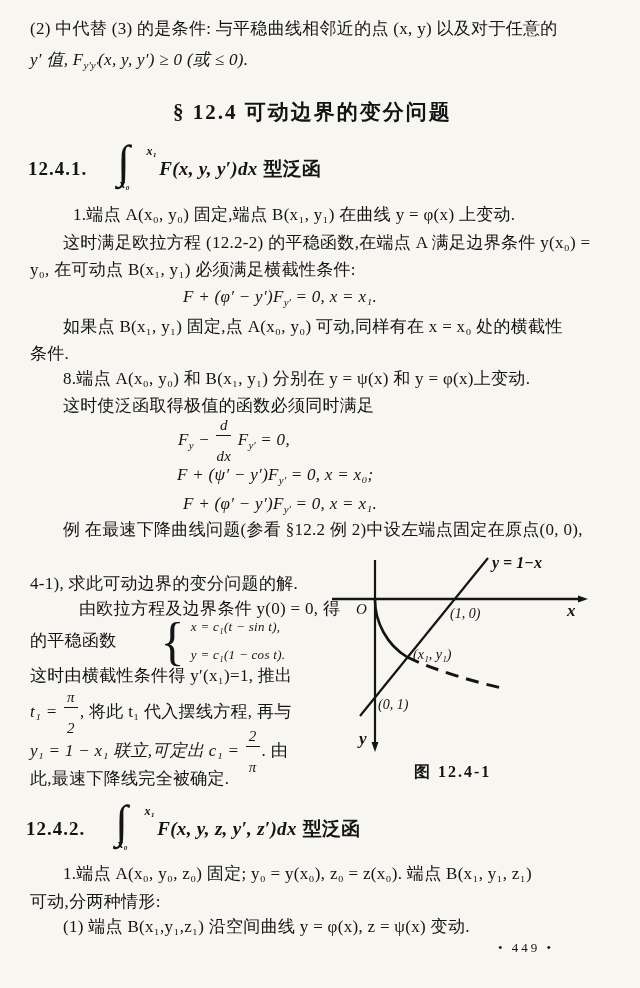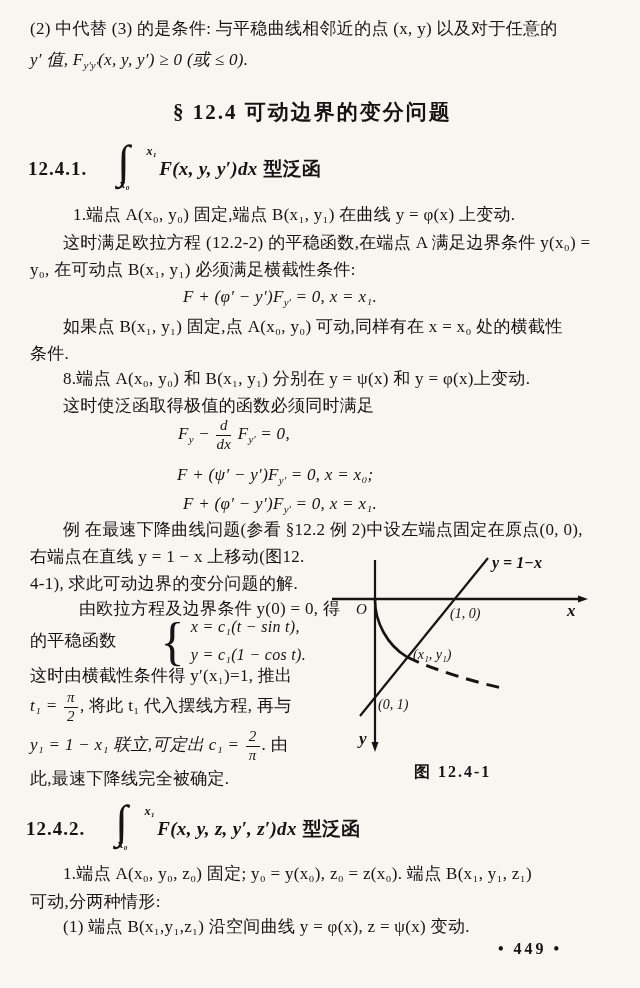--- a/index.html
+++ b/index.html
@@ -18,26 +18,26 @@
   .sec-title{font-size:21px;font-weight:bold;letter-spacing:2px;}
   .subhead{font-weight:bold;font-size:19px;display:flex;align-items:center;}
   .subhead .num{margin-right:24px;letter-spacing:1px;}
   .subhead .integrand{font-style:italic;margin:0 6px 0 2px;}
   .int-wrap{position:relative;display:inline-block;width:46px;height:56px;vertical-align:middle;font-weight:normal;}
   .int-glyph{position:absolute;left:6px;top:-6px;font-size:46px;line-height:56px;font-style:normal;}
   .int-upper{position:absolute;right:0;top:-1px;font-size:12px;font-style:italic;font-weight:bold;}
   .int-lower{position:absolute;left:8px;bottom:-1px;font-size:12px;font-style:italic;font-weight:bold;}
   .frac{display:inline-block;vertical-align:middle;text-align:center;line-height:1.05;font-style:italic;font-size:15px;margin:0 2px;}
   .frac .fnum{display:block;padding:0 3px 1px;border-bottom:1.5px solid #141414;}
-  .frac .fden{display:block;padding-top:1px;}
+  .frac .fden{display:block;padding-top:1px;margin-top:12px;}
   .sysrow{display:flex;align-items:center;}
   .brace{font-size:50px;font-weight:normal;line-height:1;margin:0 6px 0 44px;transform:scaleY(1.05);}
-  .syslines{display:inline-flex;flex-direction:column;row-gap:3px;font-size:16px;}
+  .syslines{display:inline-flex;flex-direction:column;row-gap:3px;font-size:13px;}
   .figure{position:absolute;left:330px;top:546px;width:290px;height:245px;}
-  .pagenum{position:absolute;left:498px;top:940px;font-size:16px;font-weight:bold;letter-spacing:3px;}
+  .pagenum{position:absolute;left:498px;top:940px;font-size:13px;font-weight:normal;letter-spacing:3px;}
 </style>
 </head>
 <body>
 
 <div class="page">
 
   <div class="ln" style="left:30px;top:16px;">(2) 中代替 (3) 的是条件: 与平稳曲线相邻近的点 (x, y) 以及对于任意的</div>
   <div class="ln" style="left:30px;top:47px;"><span class="math">y′ 值, F</span><sub>y′y′</sub><span class="math">(x, y, y′) ≥ 0 (或 ≤ 0).</span></div>
 
   <div class="ln sec-title" style="left:173px;top:100px;">§ 12.4  可动边界的变分问题</div>
@@ -65,21 +65,20 @@
   <div class="ln" style="left:63px;top:366px;">8.端点 A(x₀, y₀) 和 B(x₁, y₁) 分别在 y = ψ(x) 和 y = φ(x)上变动.</div>
   <div class="ln" style="left:63px;top:393px;">这时使泛函取得极值的函数必须同时满足</div>
 
   <div class="ln math" style="left:178px;top:418px;">
     <span>F</span><sub>y</sub><span> − </span><span class="frac"><span class="fnum">d</span><span class="fden">dx</span></span><span> F</span><sub>y′</sub><span> = 0,</span>
   </div>
   <div class="ln math" style="left:177px;top:462px;"><span>F + (ψ′ − y′)F</span><sub>y′</sub><span> = 0,  x = x₀;</span></div>
   <div class="ln math" style="left:183px;top:491px;"><span>F + (φ′ − y′)F</span><sub>y′</sub><span> = 0,  x = x₁.</span></div>
 
   <div class="ln" style="left:63px;top:517px;">例  在最速下降曲线问题(参看 §12.2 例 2)中设左端点固定在原点(0, 0),</div>
-  <div class="ln" style="left:30px;top:544px;">右端点在直线 y = 1 − x 上移动(图12.</div>
   <div class="ln" style="left:30px;top:571px;">4-1), 求此可动边界的变分问题的解.</div>
   <div class="ln" style="left:63px;top:596px;margin-left:16px;">由欧拉方程及边界条件 y(0) = 0, 得</div>
 
   <div class="ln sysrow" style="left:30px;top:614px;">
     <span>的平稳函数</span>
     <span class="brace">{</span>
     <span class="syslines">
       <span class="math">x = c₁(t − sin t),</span>
       <span class="math">y = c₁(1 − cos t).</span>
     </span>

